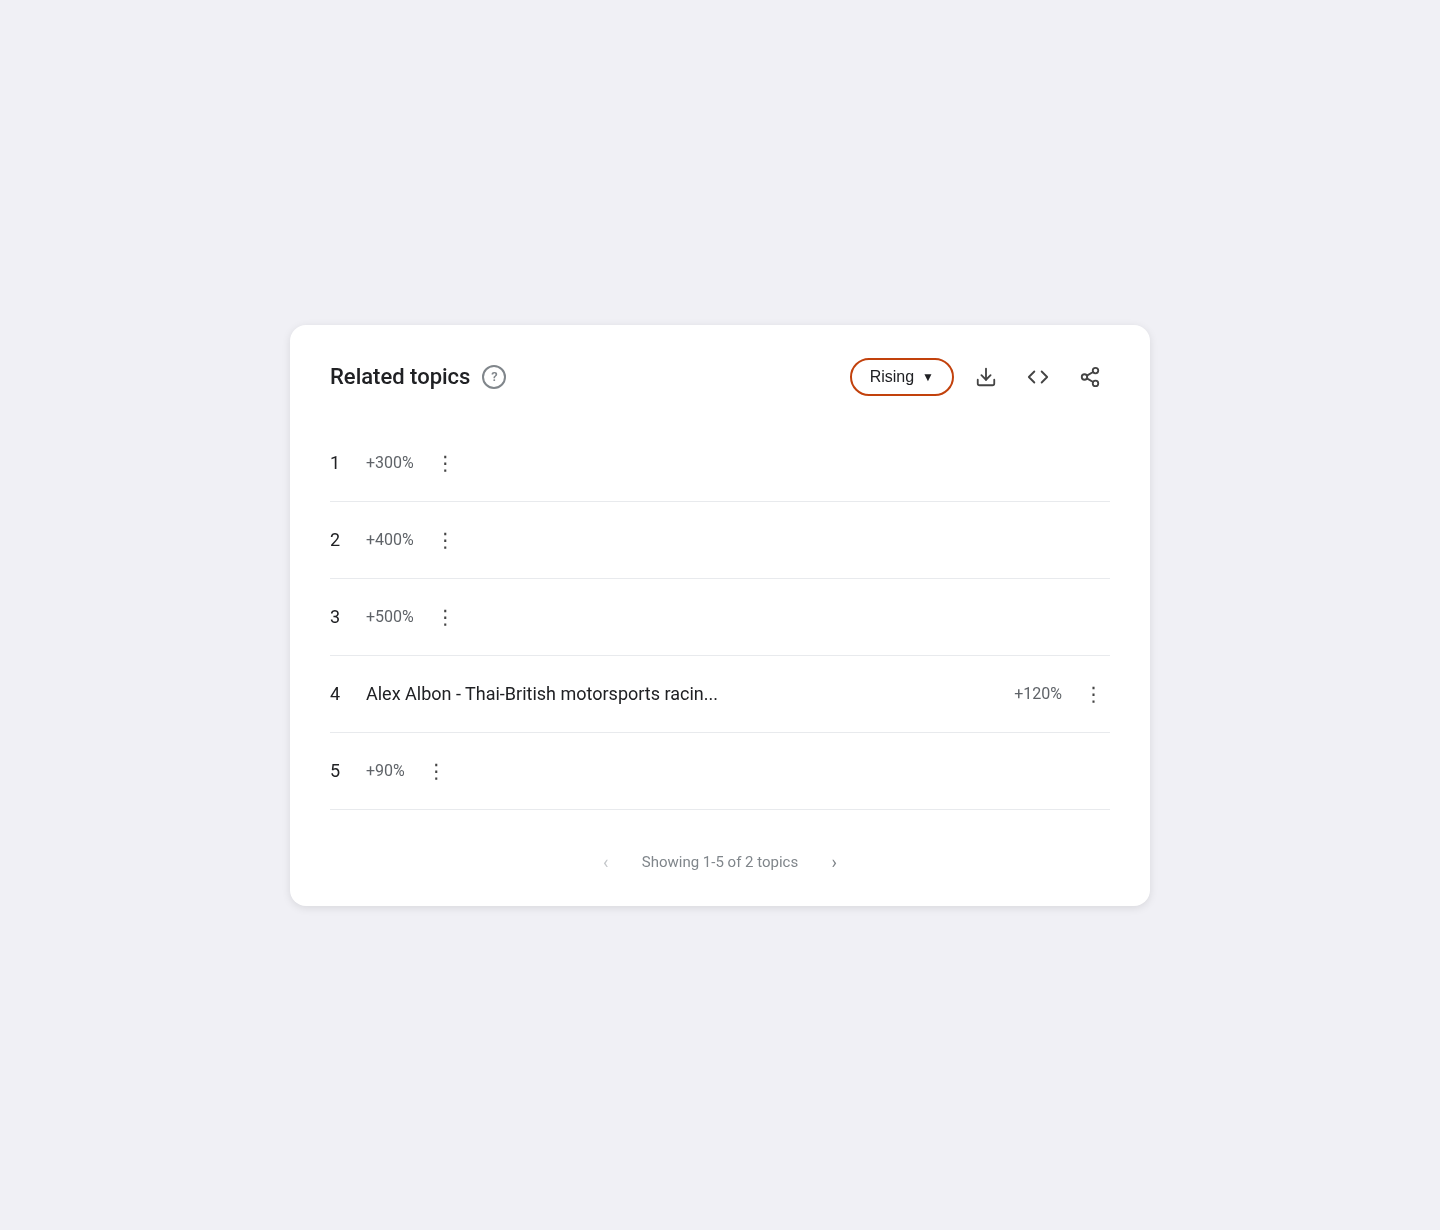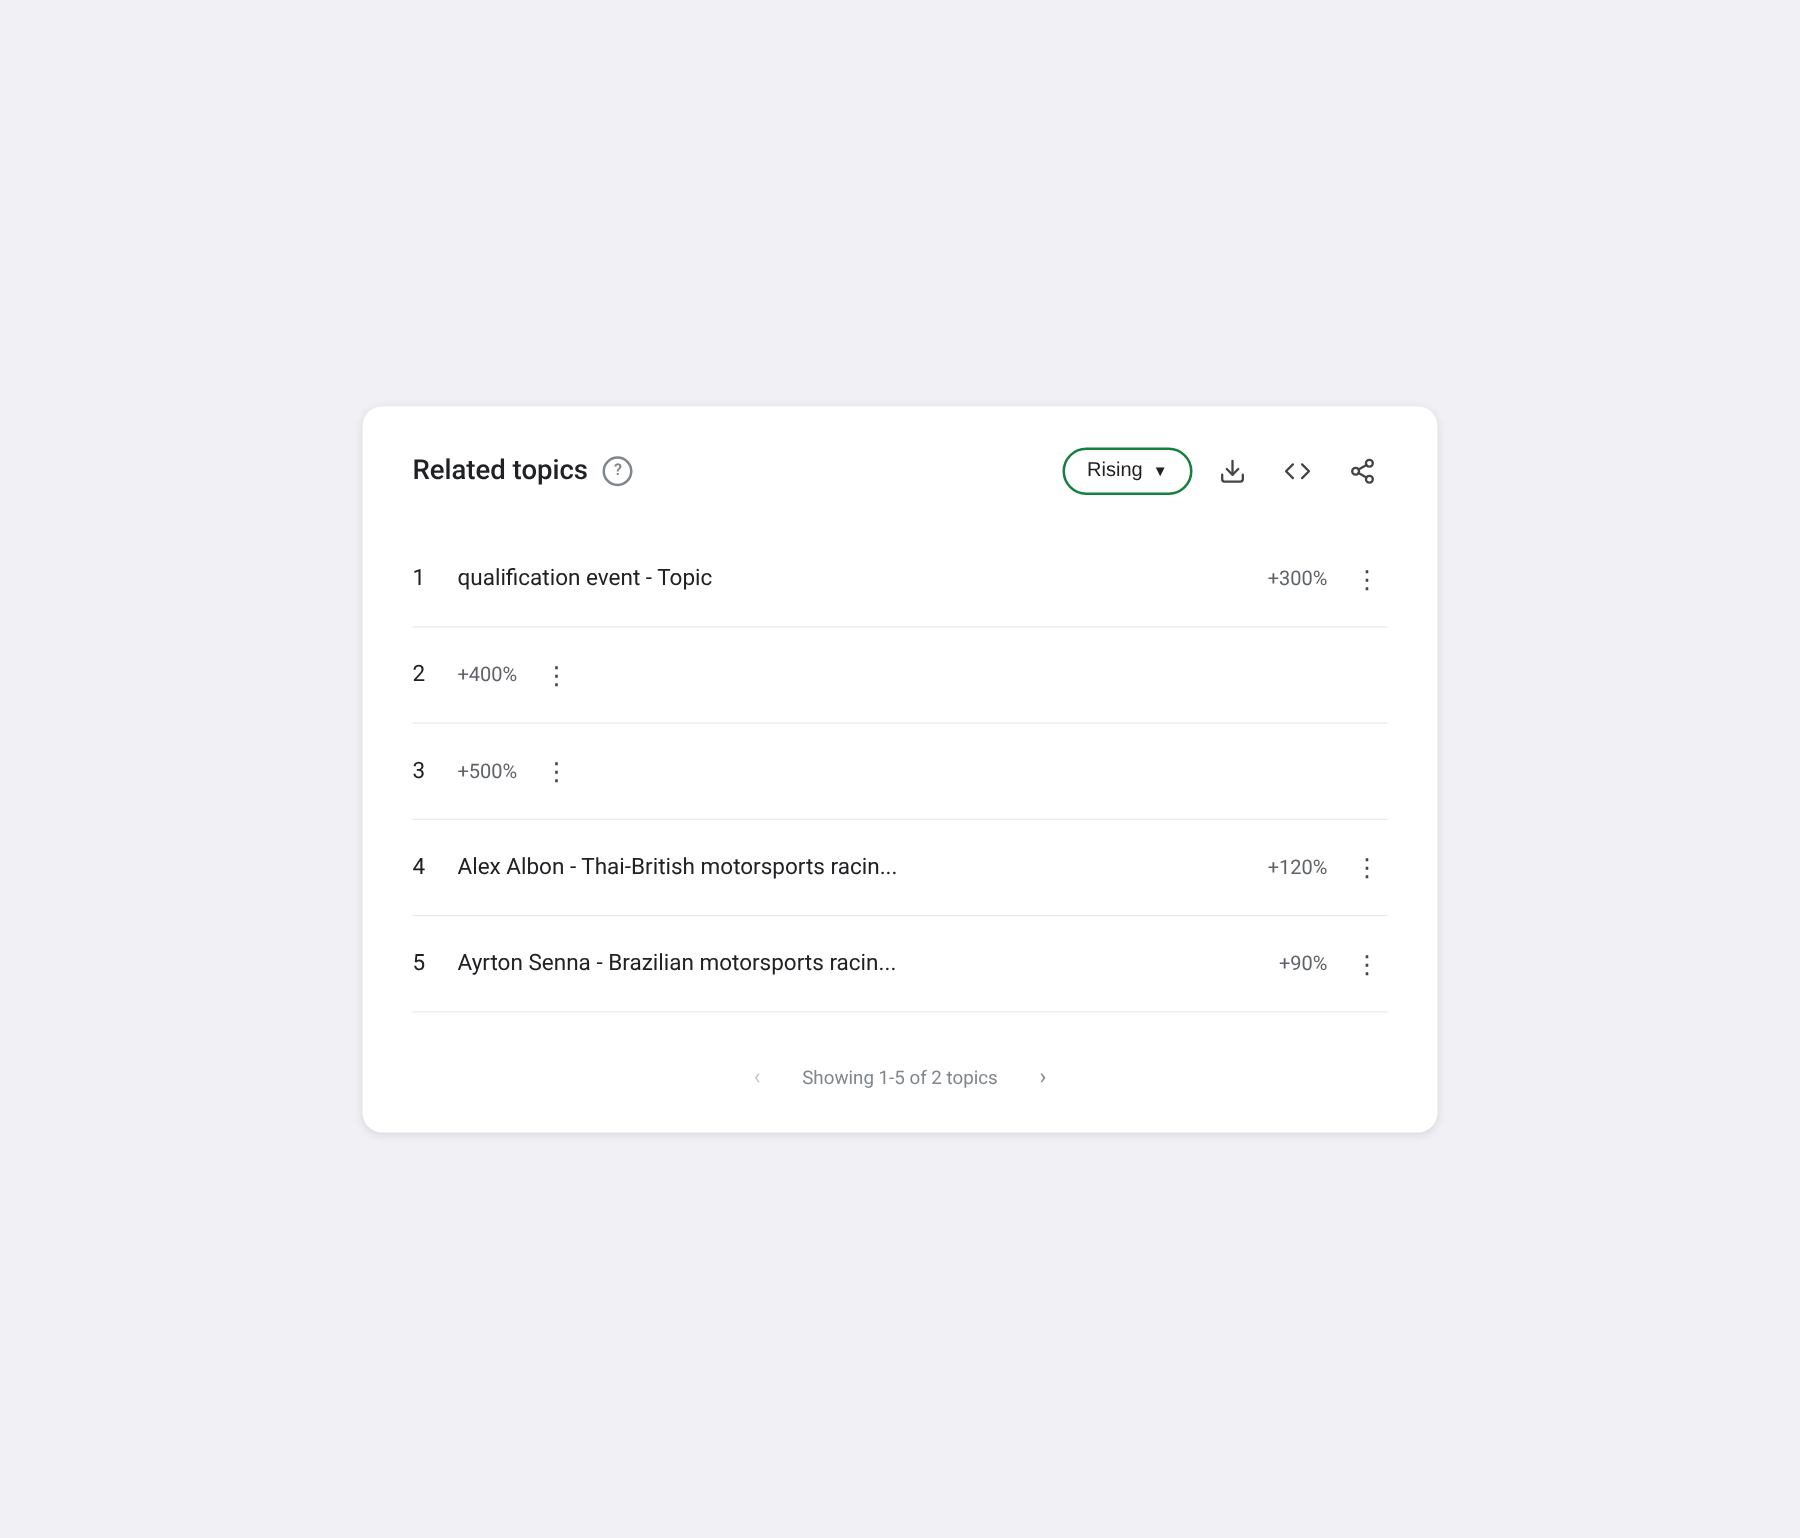--- a/index.html
+++ b/index.html
@@ -62,21 +62,21 @@
     .header-right {
       display: flex;
       align-items: center;
       gap: 12px;
     }
 
     .dropdown-btn {
       display: flex;
       align-items: center;
       gap: 8px;
-      border: 2px solid #15803d;
+      border: 2px solid #c2410c;
       border-radius: 24px;
       padding: 8px 18px;
       background: #fff;
       cursor: pointer;
       font-size: 16px;
       font-weight: 500;
       color: #202124;
     }
 
     .dropdown-btn .chevron {
@@ -214,21 +214,20 @@
           <line x1="8.59" y1="13.51" x2="15.42" y2="17.49"></line>
           <line x1="15.41" y1="6.51" x2="8.59" y2="10.49"></line>
         </svg>
       </div>
     </div>
   </div>
 
   <div class="topic-list" id="topic-list">
       <div class="topic-row">
       <span class="topic-number">1</span>
-      <span class="topic-name">qualification event - Topic</span>
       <span class="topic-value">+300%</span>
       <div class="more-btn" title="More options">⋮</div>
     </div>
       <div class="topic-row">
       <span class="topic-number">2</span>
       <span class="topic-value">+400%</span>
       <div class="more-btn" title="More options">⋮</div>
     </div>
       <div class="topic-row">
       <span class="topic-number">3</span>
@@ -236,21 +235,20 @@
       <div class="more-btn" title="More options">⋮</div>
     </div>
       <div class="topic-row">
       <span class="topic-number">4</span>
       <span class="topic-name">Alex Albon - Thai-British motorsports racin...</span>
       <span class="topic-value">+120%</span>
       <div class="more-btn" title="More options">⋮</div>
     </div>
       <div class="topic-row">
       <span class="topic-number">5</span>
-      <span class="topic-name">Ayrton Senna - Brazilian motorsports racin...</span>
       <span class="topic-value">+90%</span>
       <div class="more-btn" title="More options">⋮</div>
     </div>
     </div>
 
   <div class="pagination">
     <div class="pagination-arrow disabled">
       <span>‹</span>
     </div>
     <span class="pagination-text">Showing 1-5 of 2 topics</span>

